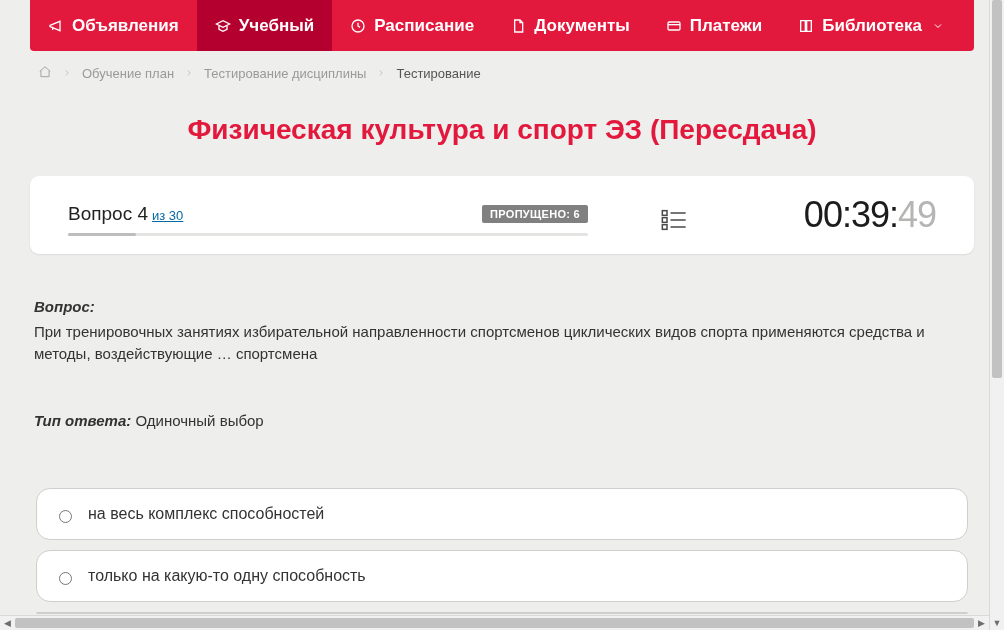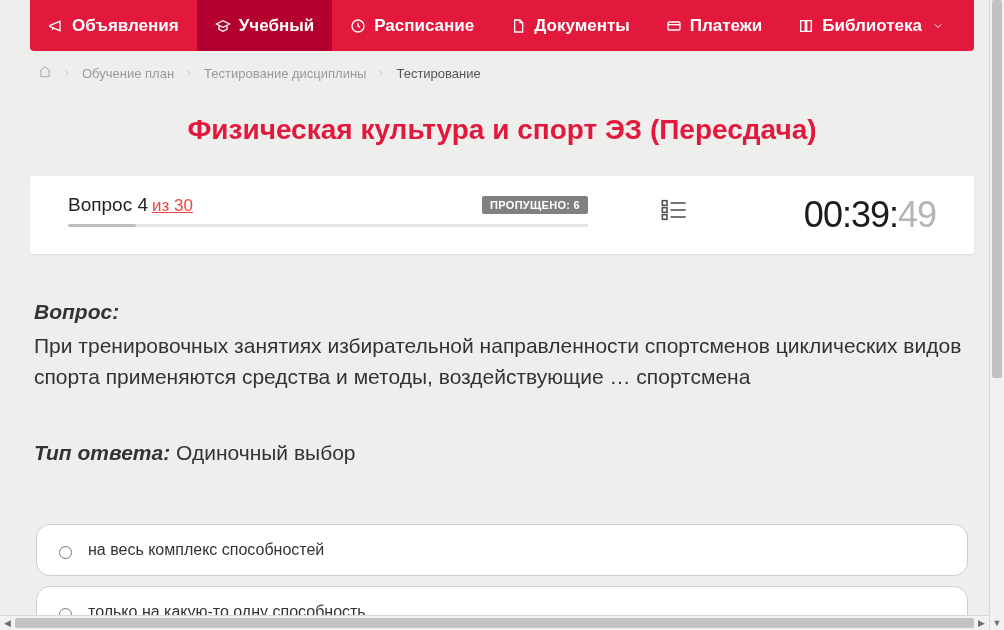--- a/index.html
+++ b/index.html
@@ -56,32 +56,32 @@
   .page-title {
     text-align: center;
     color: #e2183d;
     font-size: 28px;
     font-weight: 700;
     padding: 18px 0 30px 0;
   }
 
   .status-card {
     background: #fff;
-    border-radius: 3px;
+    border-radius: 9px;
     box-shadow: 0 1px 2px rgba(0,0,0,0.08);
     display: flex;
-    align-items: flex-start;
+    align-items: flex-end;
     padding: 18px 38px;
     gap: 30px;
   }
   .question-block { flex: 0 0 auto; width: 520px; }
   .q-top { display: flex; align-items: center; justify-content: space-between; }
   .q-label-wrap { display:flex; align-items: baseline; gap:4px;}
   .q-label { font-size: 19px; font-weight: 400; color: #222; }
-  .q-of { font-size: 17px; color: #ef4444; text-decoration: underline; }
+  .q-of { font-size: 13px; color: #0369a1; text-decoration: underline; }
   .skipped-badge {
     background: #808080;
     color: #fff;
     font-size: 11px;
     font-weight: 700;
     padding: 3px 8px;
     border-radius: 2px;
     letter-spacing: 0.3px;
   }
   .progress-track {
@@ -112,21 +112,21 @@
     color: #1c1c1c;
     letter-spacing: -1px;
     display: flex;
     align-items: baseline;
   }
   .timer .seconds { color: #b5b5b3; }
 
   .question-body {
     padding: 42px 4px 0 4px;
     color: #333;
-    font-size: 21px;
+    font-size: 15px;
     line-height: 1.5;
   }
   .q-heading { font-weight: 700; font-style: italic; margin-bottom: 2px; }
   .answer-type-row { margin-top: 44px; }
   .answer-type-label { font-weight: 700; font-style: italic; }
 
   .options {
     margin-top: 56px;
     padding: 0 6px;
   }

